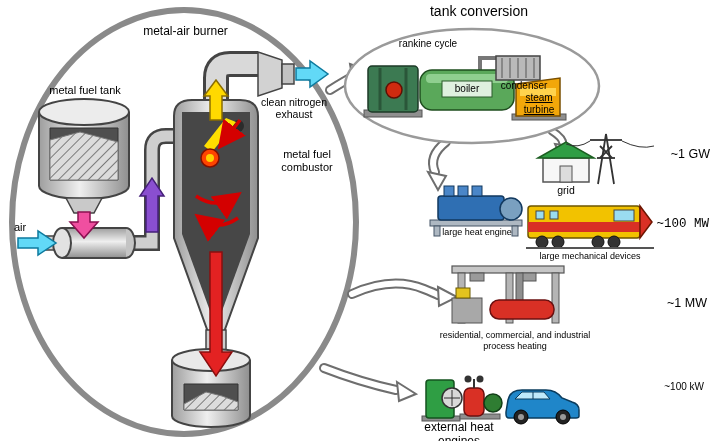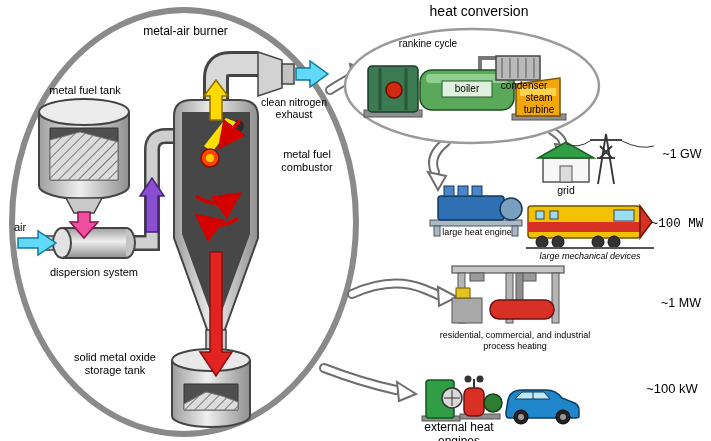--- a/index.html
+++ b/index.html
@@ -5,21 +5,21 @@
   html,body { margin:0; padding:0; background:#fff; }
   .canvas {
     position:relative; width:711px; height:441px; background:#ffffff;
     font-family:"Liberation Sans", sans-serif; overflow:hidden; color:#000;
   }
   .canvas svg { position:absolute; left:0; top:0; }
   .lbl {
     position:absolute; white-space:pre-line; text-align:center;
     line-height:1.18; color:#000;
   }
-  .lbl.left { text-align:center; }
+  .lbl.left { text-align:right; }
 </style>
 </head>
 <body>
 
 <div class="canvas">
 
 <svg width="711" height="441" viewBox="0 0 711 441">
   <defs>
     <pattern id="hatch" patternUnits="userSpaceOnUse" width="7" height="7" patternTransform="rotate(45)">
       <rect width="7" height="7" fill="#dcdcdc"></rect>
@@ -223,46 +223,43 @@
     <polygon points="515,399 522,392 544,392 550,399" fill="#bfe9fa" stroke="#0a3c5e" stroke-width="1"></polygon>
     <line x1="533" y1="392" x2="533" y2="399" stroke="#0a3c5e" stroke-width="1"></line>
     <circle cx="521" cy="417" r="7" fill="#222222" stroke="#000000" stroke-width="1"></circle>
     <circle cx="521" cy="417" r="3" fill="#999999"></circle>
     <circle cx="563" cy="417" r="7" fill="#222222" stroke="#000000" stroke-width="1"></circle>
     <circle cx="563" cy="417" r="3" fill="#999999"></circle>
   </g>
 </svg>
 
 <div class="lbl" style="left:108px; top:24px; width:155px; font-size:12px;">metal-air burner</div>
-<div class="lbl" style="left:405px; top:3px; width:148px; font-size:14px;">heat conversion</div>
+<div class="lbl" style="left:405px; top:3px; width:148px; font-size:14px;">tank conversion</div>
 
 <div class="lbl" style="left:36px; top:84px; width:98px; font-size:11px;">metal fuel tank</div>
 <div class="lbl" style="left:6px; top:221px; width:28px; font-size:11px;">air</div>
-<div class="lbl" style="left:36px; top:266px; width:116px; font-size:11px;">dispersion system</div>
 <div class="lbl" style="left:266px; top:148px; width:82px; font-size:11px;">metal fuel
 combustor</div>
 <div class="lbl" style="left:248px; top:96px; width:92px; font-size:10.5px;">clean nitrogen
 exhaust</div>
-<div class="lbl" style="left:60px; top:351px; width:110px; font-size:11px;">solid metal oxide
-storage tank</div>
 
 <div class="lbl" style="left:388px; top:38px; width:80px; font-size:10px;">rankine cycle</div>
 <div class="lbl" style="left:442px; top:83px; width:50px; font-size:10px;">boiler</div>
 <div class="lbl" style="left:494px; top:44px; width:60px; font-size:10px;margin-top:36px;">condenser</div>
-<div class="lbl" style="left:514px; top:92px; width:50px; font-size:10px;">steam
+<div class="lbl" style="left:514px; top:92px; width:50px; font-size:10px;text-decoration:underline;">steam
 turbine</div>
 
 <div class="lbl" style="left:546px; top:184px; width:40px; font-size:10.5px;">grid</div>
 <div class="lbl left" style="left:654px; top:147px; width:56px; font-size:12.5px;">~1 GW</div>
 
 <div class="lbl" style="left:434px; top:227px; width:86px; font-size:9px;">large heat engine</div>
-<div class="lbl" style="left:532px; top:251px; width:116px; font-size:9px;font-style:italic;">large mechanical devices</div>
+<div class="lbl" style="left:532px; top:251px; width:116px; font-size:9px;">large mechanical devices</div>
 <div class="lbl left" style="left:645px; top:217px; width:64px; font-size:12.5px;font-family:Liberation Mono, monospace;">~100 MW</div>
 
 <div class="lbl" style="left:430px; top:330px; width:170px; font-size:9px;">residential, commercial, and industrial
 process heating</div>
 <div class="lbl left" style="left:655px; top:296px; width:52px; font-size:12.5px;">~1 MW</div>
 
 <div class="lbl" style="left:416px; top:420px; width:86px; font-size:12px;">external heat
 engines</div>
-<div class="lbl left" style="left:640px; top:381px; width:64px; font-size:13px;">~100 kW</div>
+<div class="lbl left" style="left:640px; top:381px; width:64px; font-size:10px;">~100 kW</div>
 
 </div>
 
 </body></html>

